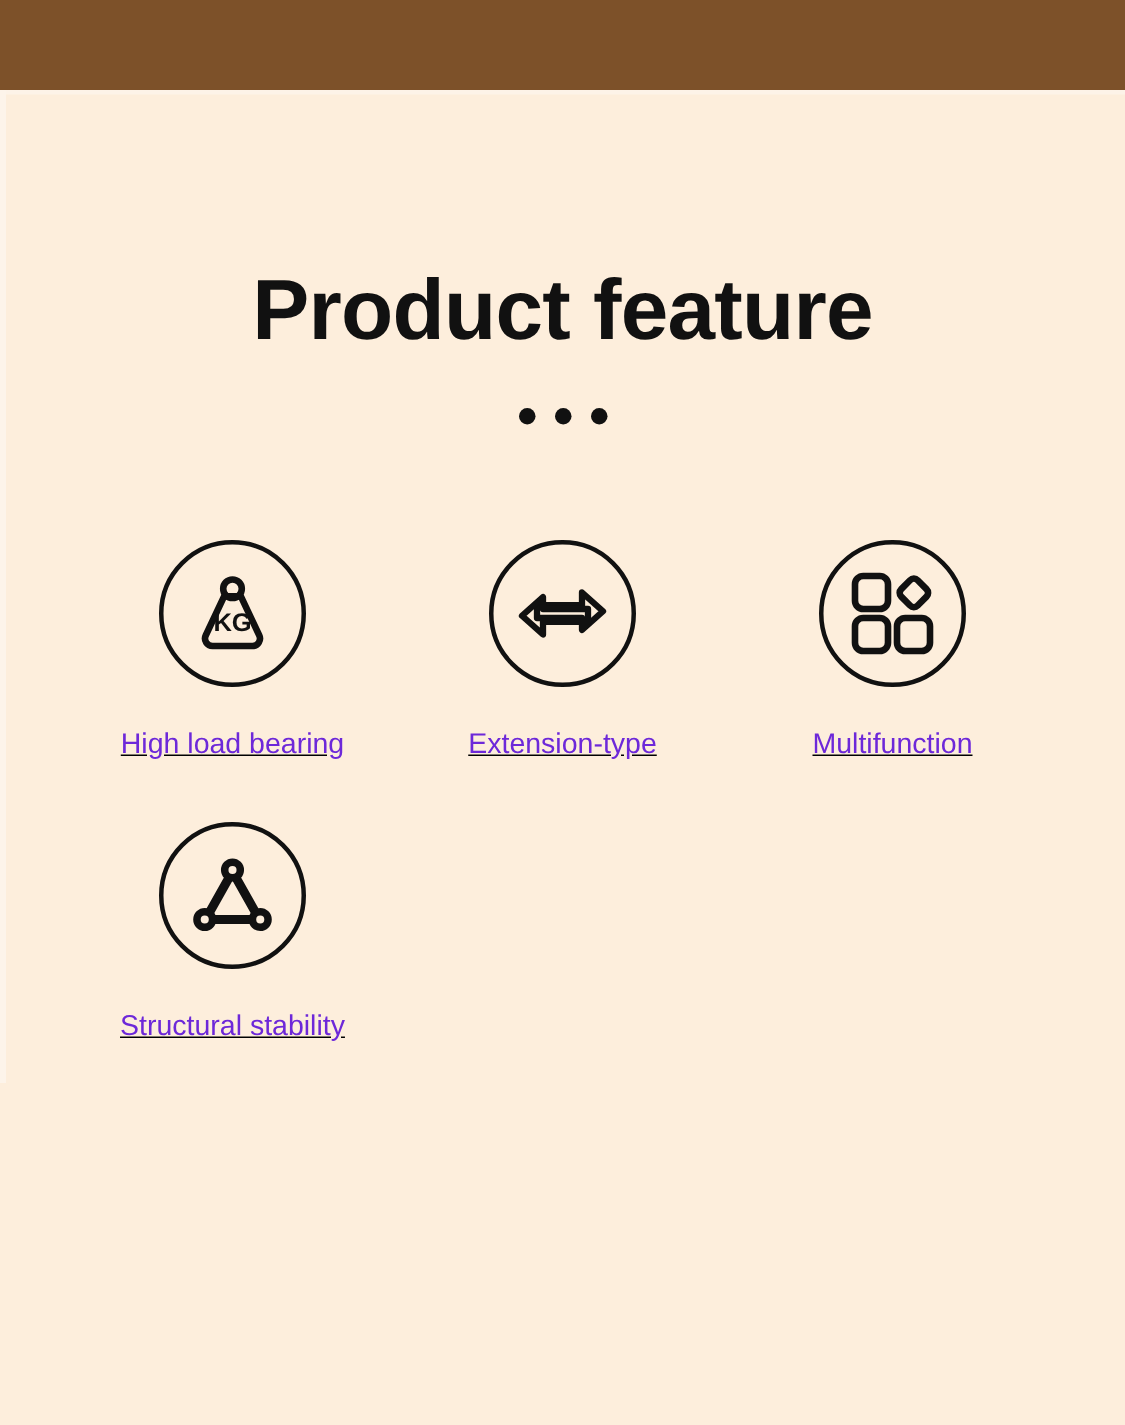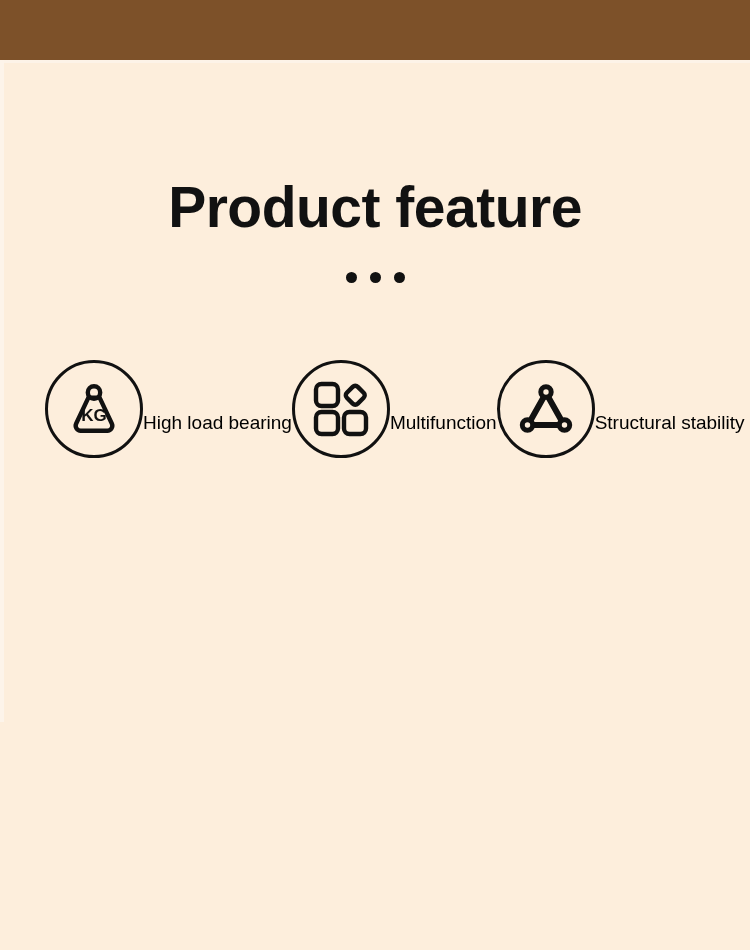--- a/index.html
+++ b/index.html
@@ -88,41 +88,42 @@
     top: 360px;
     left: 45px;
     width: 660px;
     display: grid;
     grid-template-columns: repeat(3, 1fr);
     row-gap: 40px;
   }
 
   .feature {
     display: flex;
-    flex-direction: row;
+    flex-direction: column;
     align-items: center;
+    text-decoration: underline;
   }
 
   .icon-circle {
     width: 98px;
     height: 98px;
     border: 3px solid #111111;
     border-radius: 50%;
     display: flex;
     align-items: center;
     justify-content: center;
     background: transparent;
   }
 
   .icon-circle svg { display: block; }
 
   .feature-label {
     margin-top: 28px;
     font-size: 19px;
-    color: #000000;
+    color: #6d28d9;
     text-align: center;
     white-space: nowrap;
   }
 </style>
 </head>
 <body>
 
 <div class="page">
 
   <div class="top-band"></div>
@@ -148,20 +149,35 @@
               <path d="M25.4 19.6 L13.2 45.5 a5 5 0 0 0 4.5 7.2 h26.6 a5 5 0 0 0 4.5 -7.2 L36.6 19.6 Z"></path>
             </g>
             <text x="31" y="42.5" text-anchor="middle" font-family="'Liberation Sans', sans-serif" font-size="17" font-weight="bold" fill="#111111">KG</text>
           </svg>
         </span>
       </div>
       <div class="feature-label">High load bearing</div>
     </div>
 
 
+    <div class="feature">
+      <div class="icon-circle">
+        <span>
+          <svg width="62" height="56" viewBox="0 0 62 56">
+            <g fill="none" stroke="#111111" stroke-width="4.2" stroke-linejoin="round" stroke-linecap="round">
+
+              <path d="M14 31 V22.5 H44 V14 L58 26.5 L44 39 V31 Z"></path>
+
+              <path d="M48 25 V33.5 H18 V42 L4 29.5 L18 17 V25 Z"></path>
+            </g>
+          </svg>
+        </span>
+      </div>
+      <div class="feature-label">Extension-type</div>
+    </div>
 
     <div class="feature">
       <div class="icon-circle">
         <span>
           <svg width="58" height="58" viewBox="0 0 58 58">
             <g fill="none" stroke="#111111" stroke-width="4.4" stroke-linejoin="round">
               <rect x="4" y="4" width="22" height="22" rx="5.5"></rect>
               <rect x="4" y="32" width="22" height="22" rx="5.5"></rect>
               <rect x="32" y="32" width="22" height="22" rx="5.5"></rect>
               <rect x="35.5" y="7.5" width="15.5" height="15.5" rx="3.6" transform="rotate(45 43.25 15.25)"></rect>

